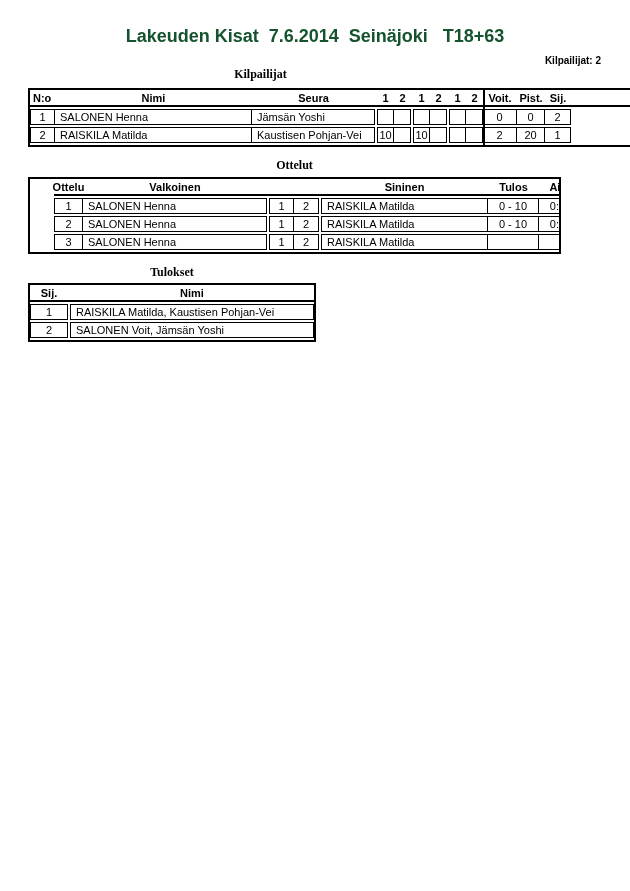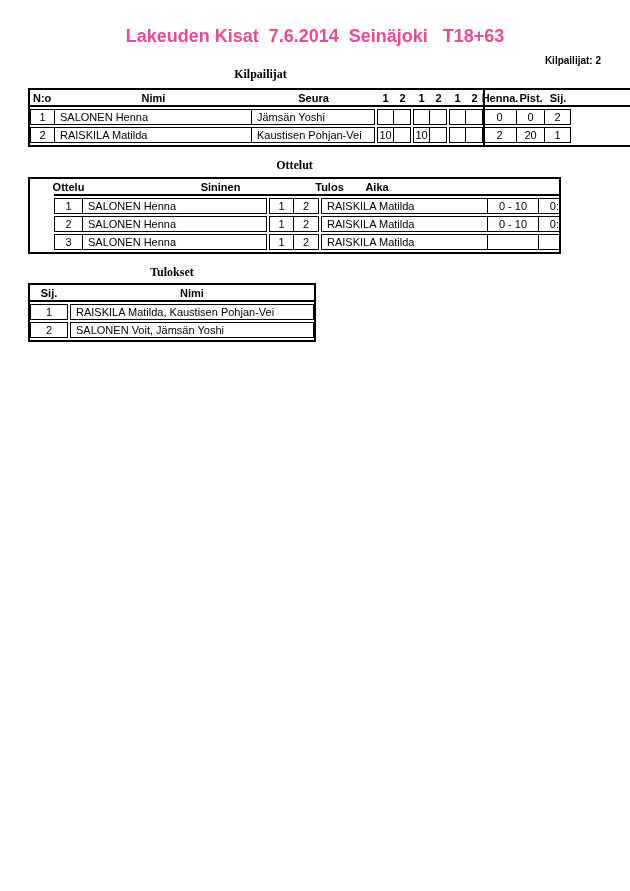--- a/index.html
+++ b/index.html
@@ -13,21 +13,21 @@
     color: #000000;
     overflow: hidden;
   }
   .title {
     position: absolute;
     top: 26px; left: 0; width: 100%;
     text-align: center;
     font-size: 18px;
     font-weight: bold;
     white-space: pre;
-    color: #ec4899;
+    color: #14532d;
   }
   .count {
     position: absolute;
     top: 55px; right: 29px;
     font-size: 10px;
     font-weight: bold;
     padding-left: 27px;
   }
   .sec-h {
     position: absolute;
@@ -126,21 +126,21 @@
       <div class="hc c-seura">Seura</div>
       <div class="pgap"></div>
       <div class="hc c-sc">1</div>
       <div class="hc c-sc">2</div>
       <div class="pgap"></div>
       <div class="hc c-sc">1</div>
       <div class="hc c-sc">2</div>
       <div class="pgap"></div>
       <div class="hc c-sc">1</div>
       <div class="hc c-sc">2</div>
-      <div class="hc c-voit">Henna.</div>
+      <div class="hc c-voit">Voit.</div>
       <div class="hc c-pist">Pist.</div>
       <div class="hc c-sij">Sij.</div>
     </div>
 
     <div class="row drow">
       <div class="c bl c-no">1</div>
       <div class="c c-nimi txt">SALONEN Henna</div>
       <div class="c c-seura txt">Jämsän Yoshi</div>
       <div class="pgap"></div>
       <div class="c bl c-sc"></div>
@@ -175,20 +175,21 @@
     </div>
 
     <div class="vline"></div>
   </div>
 
   <div class="sec-h" id="h-match">Ottelut</div>
 
   <div class="tbl" id="t-match">
     <div class="row hrow">
       <div class="hc c-no nowrap">Ottelu</div>
+      <div class="hc c-white">Valkoinen</div>
       <div class="pgap"></div>
       <div class="hc c-n1"></div>
       <div class="hc c-n2"></div>
       <div class="pgap"></div>
       <div class="hc c-blue">Sininen</div>
       <div class="hc c-tulos">Tulos</div>
       <div class="hc c-aika">Aika</div>
     </div>
 
     <div class="row drow">

